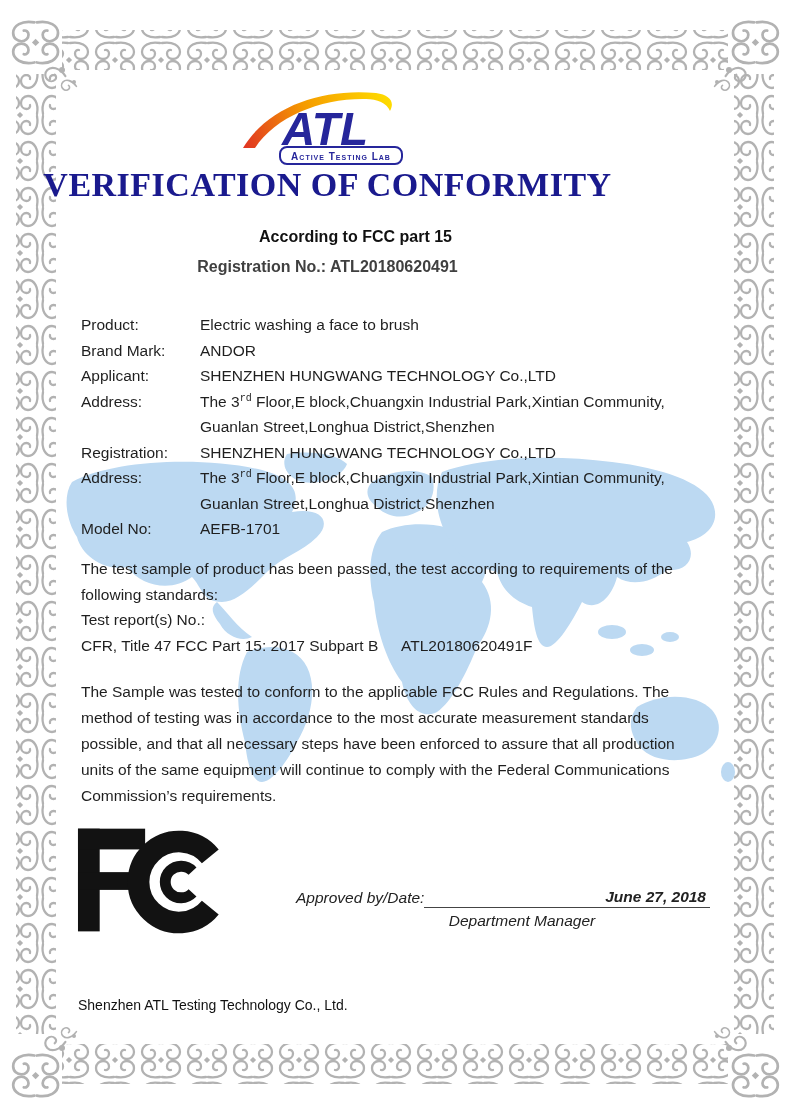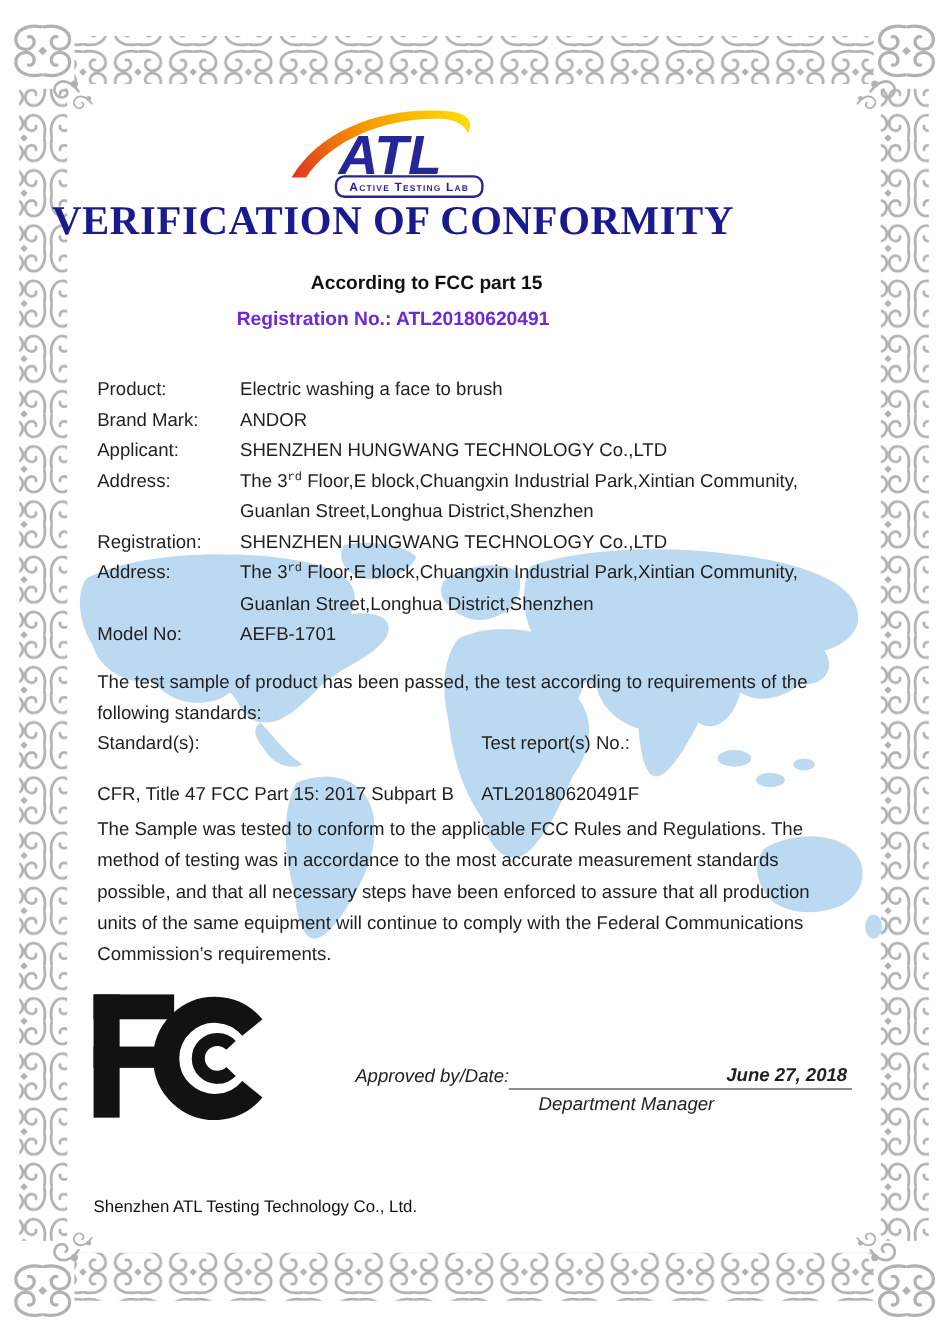--- a/index.html
+++ b/index.html
@@ -11,33 +11,33 @@
   .content{position:absolute; left:0; top:0; width:643px; height:1119px; z-index:1;padding-left:12px;}
 
   .logo{position:absolute; left:50%; top:84px; margin-left:-90px; width:190px; height:84px;}
 
   .title{
     position:absolute; left:0; top:166px; width:100%; text-align:center;
     font-family:"Liberation Serif", serif; font-weight:bold; font-size:34px;
     letter-spacing:0.5px; color:#1a1a8e;
   }
   .subtitle{position:absolute; left:0; top:228px; width:100%; text-align:center; font-weight:bold; font-size:16px; color:#111;margin-left:28px;}
-  .registration{position:absolute; left:0; top:258px; width:100%; text-align:center; font-weight:bold; font-size:16px; color:#6d28d9;}
+  .registration{position:absolute; left:0; top:258px; width:100%; text-align:center; font-weight:bold; font-size:16px; color:#404040;}
 
   .info{position:absolute; left:81px; top:312px; width:628px; font-size:15.5px; line-height:25.5px;}
   .info-row{display:flex;}
   .info-label{width:119px; flex:0 0 119px;}
   .info-value{flex:1;}
   sup{font-size:10px; vertical-align:super; line-height:0;font-family:Liberation Mono, monospace;}
 
   .standards{position:absolute; left:81px; top:556px; width:628px; font-size:15.5px; line-height:25.5px;}
   .cols{display:flex; margin-top:0px;}
   .col1{width:320px; flex:0 0 320px;}
   .col2{flex:1;}
-  .vals{margin-top:17px;}
+  .vals{margin-top:0;}
 
   .conformity{position:absolute; left:81px; top:679px; width:630px; font-size:15.5px; line-height:26px;}
 
   .fcc{position:absolute; left:76px; top:826px; width:158px; height:112px;}
 
   .approval{position:absolute; left:296px; top:888px; width:414px; font-size:15.5px; font-style:italic; color:#222;}
   .approval-row{display:flex; align-items:flex-end;}
   .approved-label{white-space:nowrap; padding-bottom:1px;}
   .sigline{flex:1; border-bottom:1.6px solid #444; text-align:right; padding:0 4px 1px 0; white-space:nowrap;font-weight:bold;}
   .dept{text-align:center; padding-left:38px; margin-top:4px;}
@@ -166,21 +166,20 @@
       </div>
       <div class="info-row">
         <div class="info-label">Model No:</div>
         <div class="info-value">AEFB-1701</div>
       </div>
     </div>
 
     <div class="standards">
       <div>The test sample of product has been passed, the test according to requirements of the following standards:</div>
       <div class="cols">
-        <div class="col1">Standard(s):</div>
         <div class="col2">Test report(s) No.:</div>
       </div>
       <div class="cols vals">
         <div class="col1">CFR, Title 47 FCC Part 15: 2017 Subpart B</div>
         <div class="col2">ATL20180620491F</div>
       </div>
     </div>
 
     <div class="conformity">The Sample was tested to conform to the applicable FCC Rules and Regulations. The method of testing was in accordance to the most accurate measurement standards possible, and that all necessary steps have been enforced to assure that all production units of the same equipment will continue to comply with the Federal Communications Commission’s requirements.</div>
 

